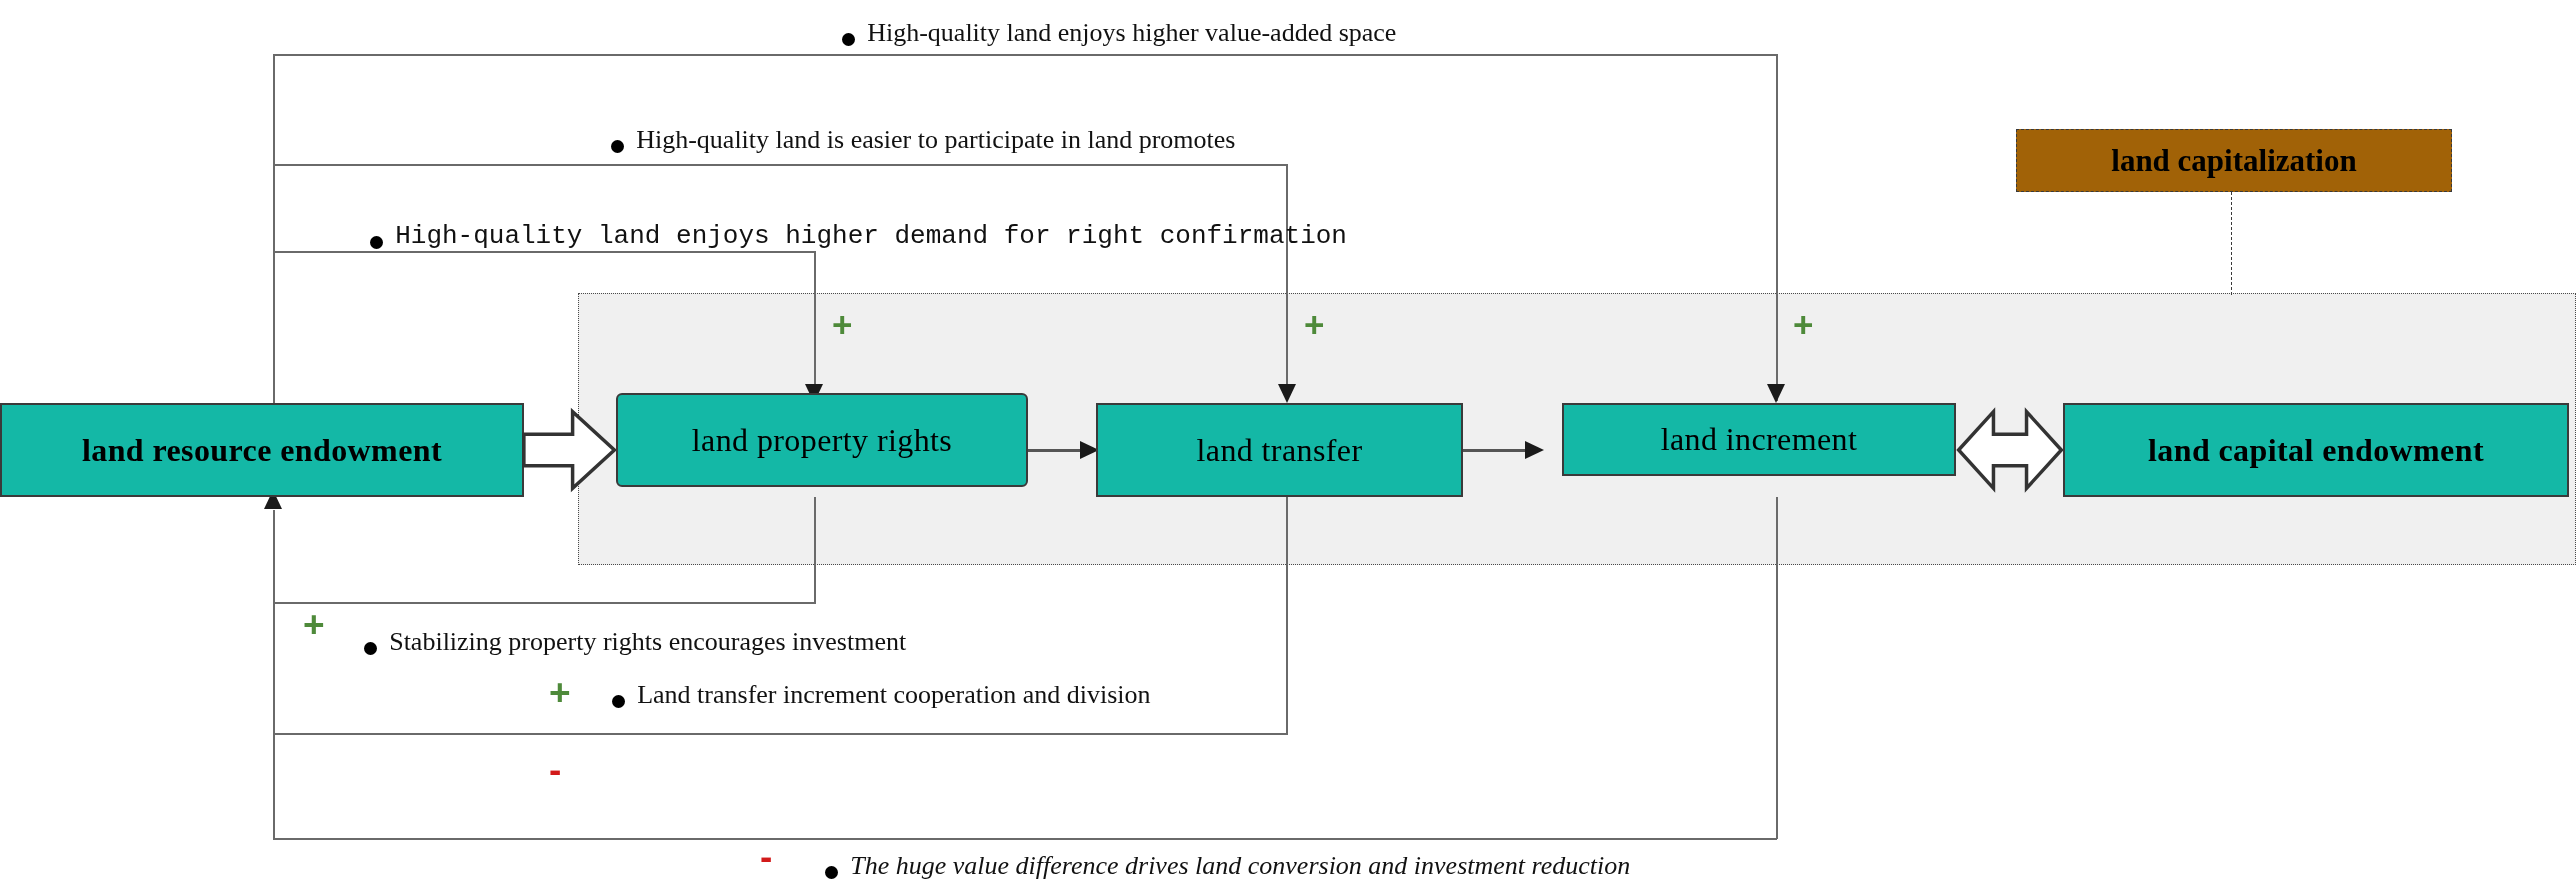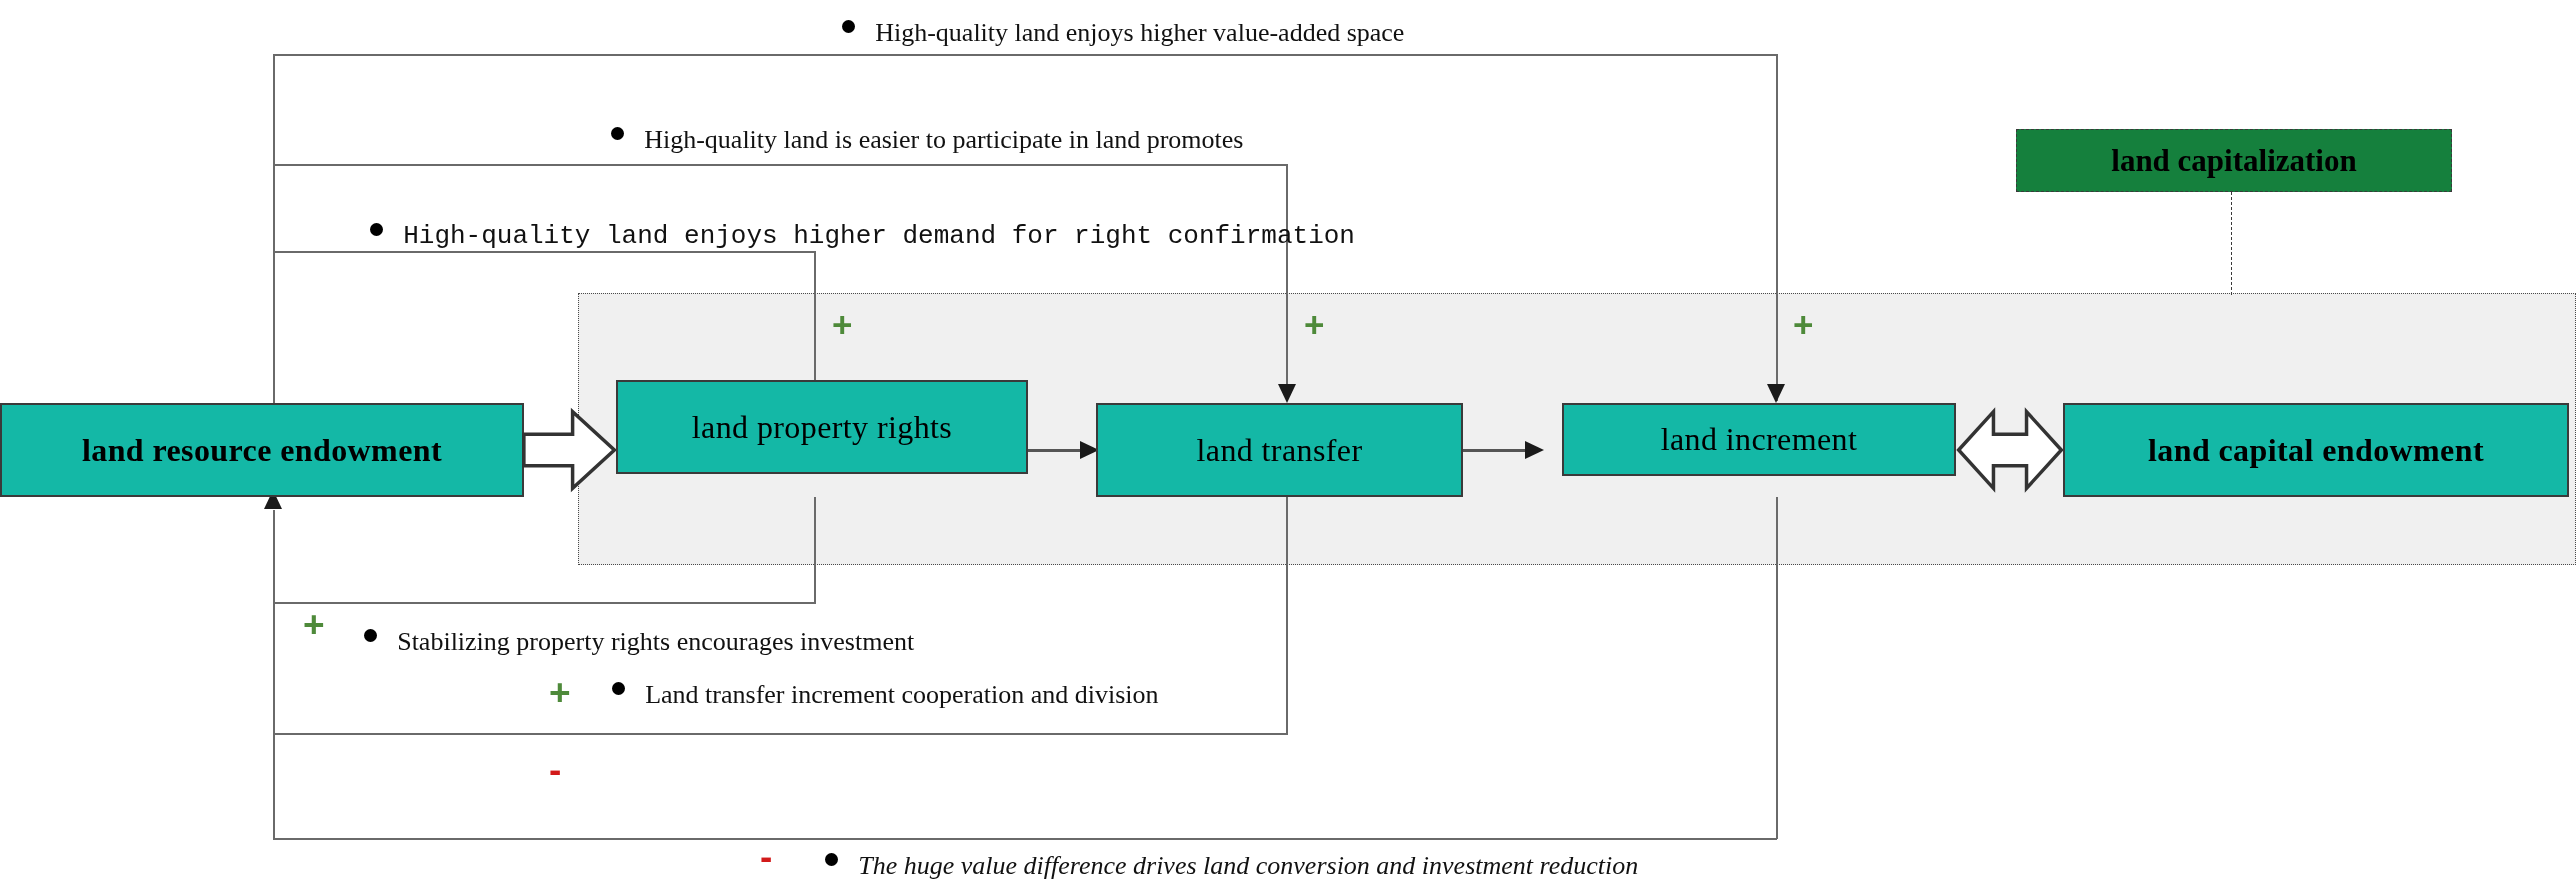--- a/index.html
+++ b/index.html
@@ -30,21 +30,21 @@
   }
   .pbox .lbl{display:block;width:100%;}
   .pbox.bold{font-weight:bold;}
   .pbox .lbl{font-size:32px;}
   .pbox.bold .lbl{font-size:32px;}
 
   
   .legendbox{
     position:absolute;
     box-sizing:border-box;
-    background:#15803d;
+    background:#a16207;
     border:1.7px dashed #3a3a3a;
     display:flex;align-items:center;justify-content:center;
     font-weight:bold;font-size:31px;color:#000;
   }
 
   
   .hline{position:absolute;background:#6a6a6a;height:1.7px;}
   .vline{position:absolute;background:#6a6a6a;width:1.7px;}
   .hline.dark{background:#555;}
 
@@ -70,23 +70,22 @@
 
   
   .blockarrow{position:absolute;}
 
   
   .note{
     position:absolute;
     white-space:nowrap;
     font-size:26px;
     color:#111;
-    display:flex;align-items:flex-start;
+    display:flex;align-items:flex-end;
     line-height:1;
-    gap:8px;
   }
   .note .bullet{
     display:inline-block;
     width:13px;height:13px;border-radius:50%;
     background:#000;
     margin-right:12.2px;
     flex:0 0 auto;
   }
   .sign{
     position:absolute;
@@ -154,21 +153,21 @@
   <div class="pbox bold" style="left:0px;top:403px;width:524px;height:94px;">
     <span class="lbl">land resource endowment</span>
   </div>
 
   <div class="blockarrow" style="left:522px;top:403px;width:96px;height:94px;">
     <svg width="96" height="94" viewBox="0 0 110 108">
       <polygon points="2,36 58,36 58,10 106,54 58,98 58,72 2,72" fill="#ffffff" stroke="#333333" stroke-width="4"></polygon>
     </svg>
   </div>
 
-  <div class="pbox" style="left:616px;top:380px;width:412px;height:94px;">
+  <div class="pbox" style="left:616px;top:393px;width:412px;height:94px;border-radius:6px;">
     <span class="lbl">land property rights</span>
   </div>
 
   <div class="hline dark" style="left:1028px;top:449px;width:54px;height:2.6px;"></div>
   <div class="arrow-right" style="left:1080px;top:441px;"></div>
 
   <div class="pbox" style="left:1096px;top:403px;width:367px;height:94px;">
     <span class="lbl">land transfer</span>
   </div>
 

